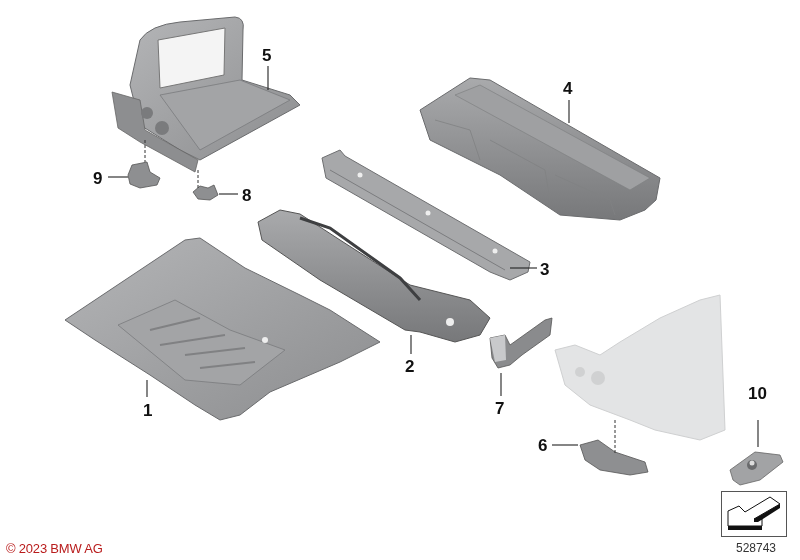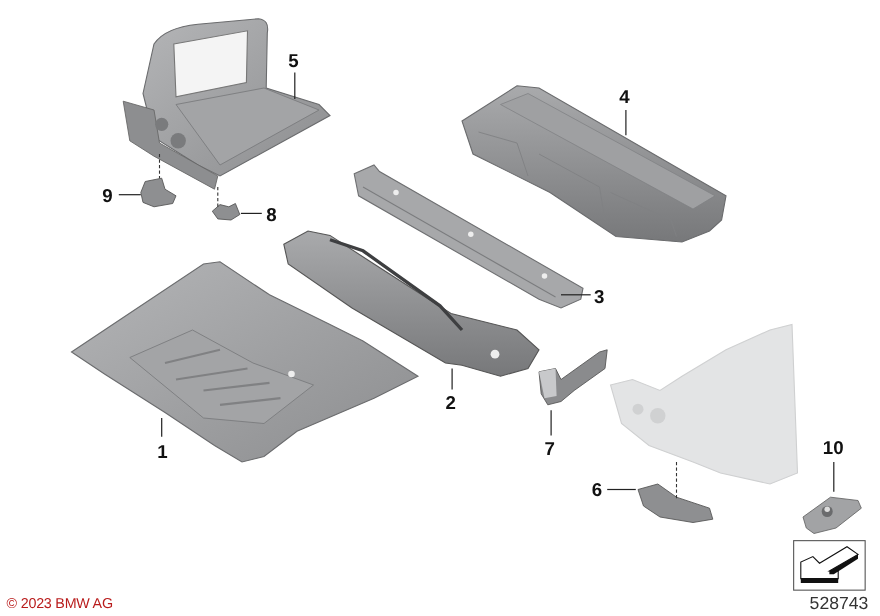--- a/index.html
+++ b/index.html
@@ -1,20 +1,20 @@
 <!DOCTYPE html>
 <html><head>
 <meta charset="utf-8">
 <style>
   html, body { margin:0; padding:0; background:#ffffff; }
   body { width:800px; height:560px; position:relative; overflow:hidden; font-family:"Liberation Sans", sans-serif; }
   #diagram { position:absolute; left:0; top:0; width:800px; height:560px; }
   .callout { position:absolute; font-weight:bold; font-size:17px; color:#111; line-height:1; font-family:"Liberation Sans", sans-serif; }
   .copyright { position:absolute; left:6px; top:541px; font-size:13px; color:#b91c1c; letter-spacing:-0.2px; }
-  .ref-number { position:absolute; left:736px; top:541px; font-size:16px; color:#333; }
+  .ref-number { position:absolute; left:736px; top:541px; font-size:12px; color:#333; }
   .nav-box { position:absolute; left:721px; top:491px; width:64px; height:44px; border:1px solid #555; background:#fff; }
 </style>
 </head>
 <body>
 
 <svg id="diagram" viewBox="0 0 800 560" xmlns="http://www.w3.org/2000/svg">
   <defs>
     <linearGradient id="g1" x1="0" y1="0" x2="1" y2="1">
       <stop offset="0" stop-color="#b4b5b7"></stop>
       <stop offset="1" stop-color="#8c8d8f"></stop>
@@ -111,21 +111,21 @@
 
 <div class="callout" style="left:143px;top:402px;">1</div>
 <div class="callout" style="left:405px;top:358px;">2</div>
 <div class="callout" style="left:540px;top:261px;">3</div>
 <div class="callout" style="left:563px;top:80px;">4</div>
 <div class="callout" style="left:262px;top:47px;">5</div>
 <div class="callout" style="left:538px;top:437px;">6</div>
 <div class="callout" style="left:495px;top:400px;">7</div>
 <div class="callout" style="left:242px;top:187px;">8</div>
 <div class="callout" style="left:93px;top:170px;">9</div>
-<div class="callout" style="left:748px;top:399px;text-align:right;">10</div>
+<div class="callout" style="left:748px;top:385px;text-align:right;">10</div>
 
 <div class="nav-box">
   <svg width="64" height="44" viewBox="0 0 64 44">
     <path d="M6 19 L6 34 L40 34 L40 27 L32 27 L58 12 L48 5 L23 20 L17 14 Z" fill="#fff" stroke="#111" stroke-width="1"></path>
     <path d="M6 34 L40 34 L40 38 L6 38 Z" fill="#111"></path>
     <path d="M32 27 L58 12 L58 16 L36 30 L32 30 Z" fill="#111"></path>
   </svg>
 </div>
 
 <div class="ref-number">528743</div>

